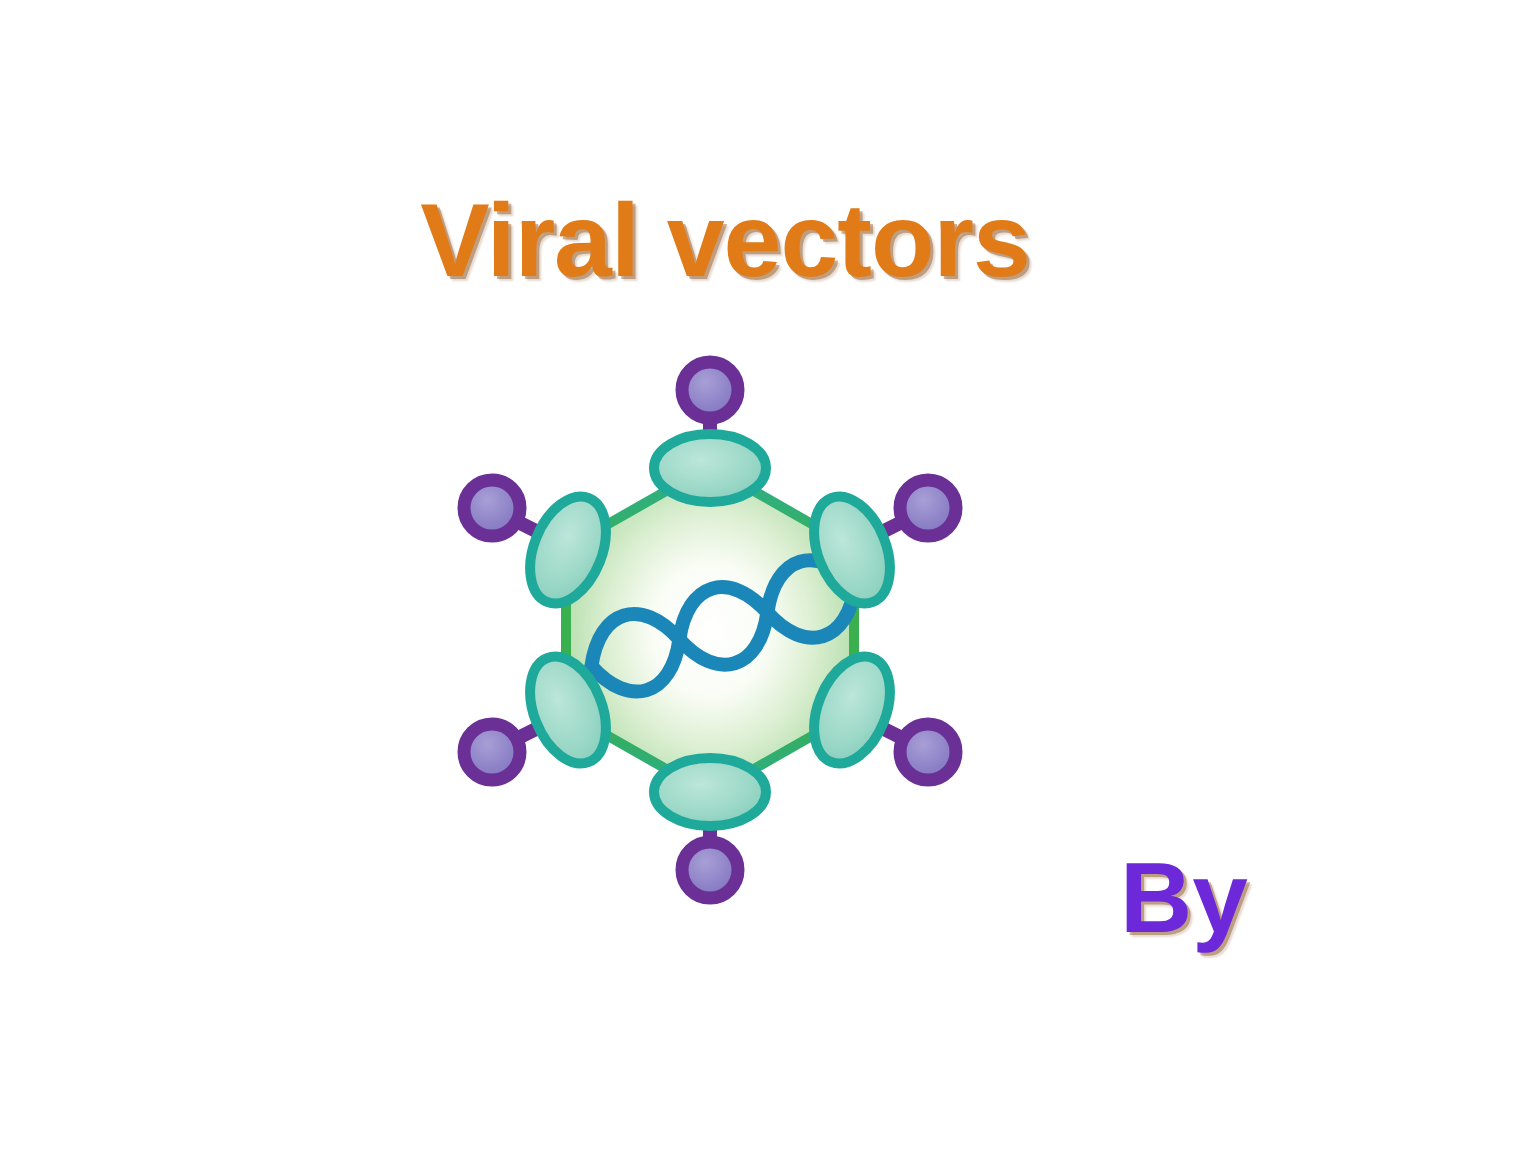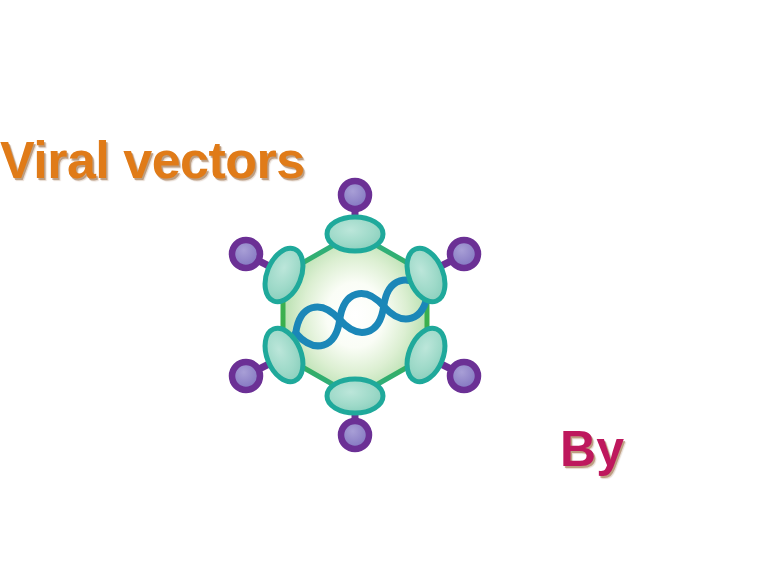--- a/index.html
+++ b/index.html
@@ -20,45 +20,44 @@
     height: 576px;
     background: #ffffff;
   }
 
   
   #slide-title {
     position: absolute;
     left: 0;
     top: 92px;
     width: 725px;
-    text-align: left;
+    text-align: center;
     font-family: "Liberation Sans", sans-serif;
     font-weight: bold;
     font-size: 52px;
     line-height: 58px;
     letter-spacing: -0.5px;
     color: #E07B18;
     text-shadow: 1.5px 1.5px 0 rgba(120, 58, 0, 0.38),
                  2.5px 2.5px 1px rgba(120, 58, 0, 0.18);
     white-space: nowrap;
-    margin-top: 39px;
   }
 
   
   #author-block {
     position: absolute;
     right: 46px;
     top: 418px;
     width: 260px;
     text-align: center;
     font-family: "Liberation Sans", sans-serif;
     font-weight: bold;
     font-size: 50px;
     line-height: 62px;
-    color: #be185d;
+    color: #6d28d9;
     text-shadow: 1.5px 1.5px 0 rgba(120, 58, 0, 0.38),
                  2.5px 2.5px 1px rgba(120, 58, 0, 0.18);
     white-space: nowrap;
   }
   #author-block > div { display: block; }
 
   
   #virus-figure {
     position: absolute;
     left: 215px;

